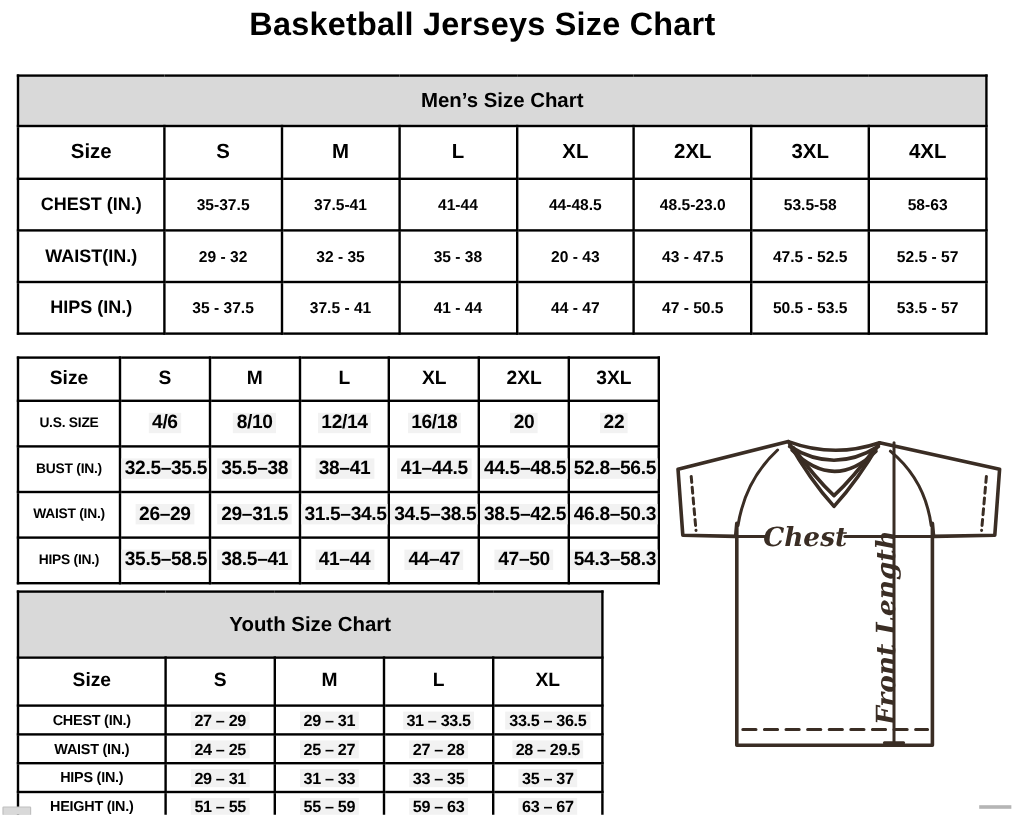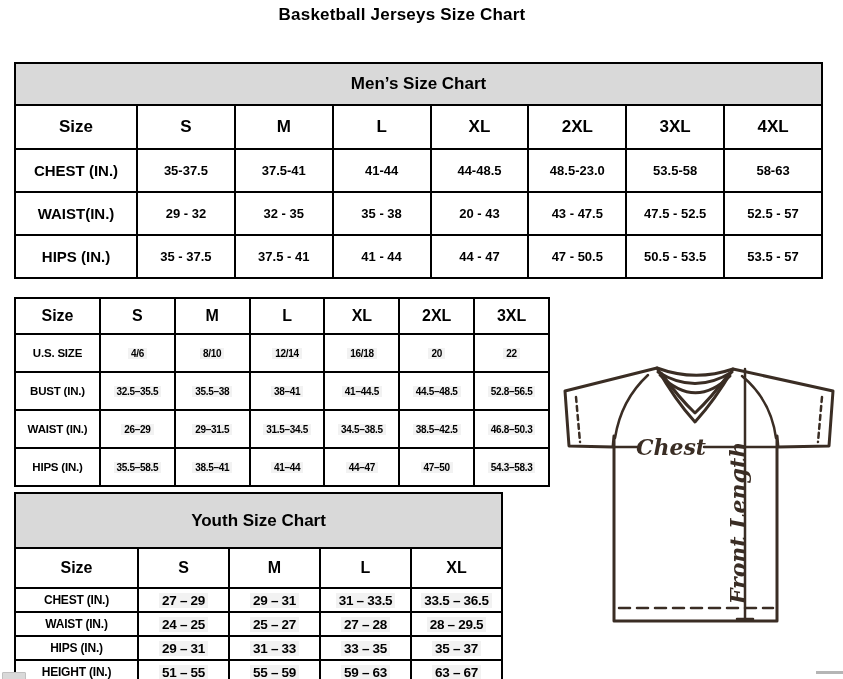--- a/index.html
+++ b/index.html
@@ -3,21 +3,21 @@
 <meta charset="utf-8">
 <style>
   html,body { margin:0; padding:0; }
   body {
     width:843px; height:679px; position:relative; background:#ffffff;
     font-family:"Liberation Sans", sans-serif; color:#000;
     overflow:hidden;
   }
   .page-title {
     position:absolute; left:0; top:5px; width:804px;
-    text-align:center; font-size:17px; font-weight:bold; letter-spacing:0.2px;
+    text-align:center; font-size:27px; font-weight:bold; letter-spacing:0.2px;
   }
   table.size-table {
     position:absolute; border-collapse:collapse; table-layout:fixed;
     background:#fff;
   }
   .size-table th, .size-table td {
     border:2px solid #000; text-align:center; vertical-align:middle;
     padding:0; overflow:hidden; white-space:nowrap;
   }
   .size-table tr.band th {
@@ -29,21 +29,21 @@
   .men tr.cols   { height:44px; font-size:17px; }
   .men tbody tr  { height:43px; }
   .men tbody th  { font-size:15px; font-weight:bold; }
   .men tbody td  { font-size:13px; font-weight:bold; }
   
   table.women { left:14px; top:297px; width:536px; }
   .women tr.band  { height:41px; }
   .women tr.cols  { height:36px; font-size:16px; }
   .women tbody tr { height:38px; }
   .women tbody th { font-size:11.5px; font-weight:bold; letter-spacing:-0.2px; }
-  .women tbody td { font-size:10px;  font-weight:bold; letter-spacing:-0.3px; }
+  .women tbody td { font-size:16px;  font-weight:bold; letter-spacing:-0.3px; }
   
   table.youth { left:14px; top:492px; width:489px; }
   .youth tr.band  { height:55px; }
   .youth tr.cols  { height:40px; font-size:16px; }
   .youth tbody tr { height:24px; }
   .youth tbody th { font-size:12px;  font-weight:bold; letter-spacing:-0.2px; }
   .youth tbody td { font-size:13.5px; font-weight:bold; letter-spacing:-0.3px; }
   
   .women tbody td .hl, .youth tbody td .hl,
   .women tbody th .hl, .youth tbody th .hl { background:#f2f2f2; padding:0 3px; }

